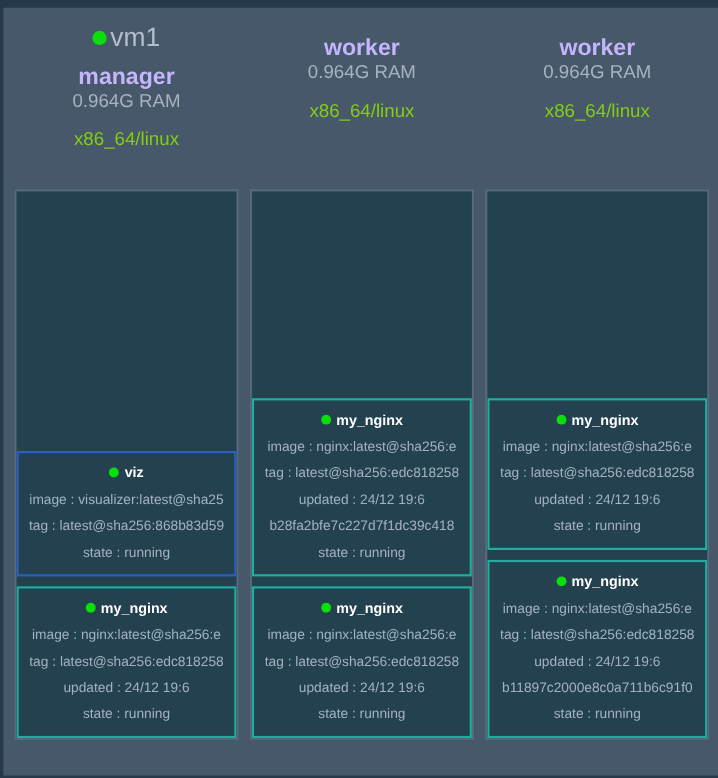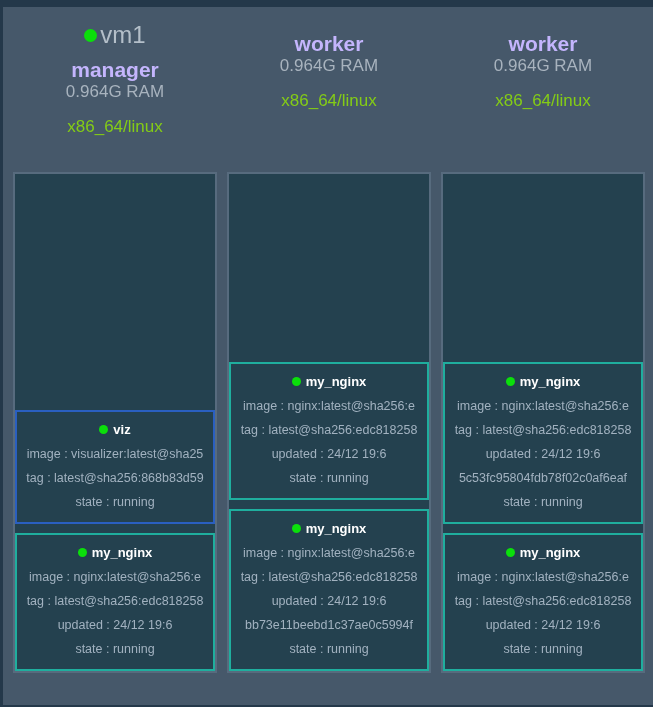--- a/index.html
+++ b/index.html
@@ -146,36 +146,36 @@
     <div class="card-title-row">
       <span class="dot dot-sm"></span><span class="card-title">my_nginx</span>
     </div>
 
   <div class="card-line"><span>image : nginx:latest@sha256:e</span></div>
 
   <div class="card-line"><span>tag : latest@sha256:edc818258</span></div>
 
   <div class="card-line"><span>updated : 24/12 19:6</span></div>
 
-
-  <div class="card-line"><span>state : running</span></div>
-</article>
-
-  <article class="card" style="border-color: rgb(31, 174, 158);">
-    <div class="card-title-row">
-      <span class="dot dot-sm"></span><span class="card-title">my_nginx</span>
-    </div>
-
-  <div class="card-line"><span>image : nginx:latest@sha256:e</span></div>
-
-  <div class="card-line"><span>tag : latest@sha256:edc818258</span></div>
-
-  <div class="card-line"><span>updated : 24/12 19:6</span></div>
-
-  <div class="card-line"><span>bb73e11beebd1c37ae0c5994f</span></div>
+  <div class="card-line"><span>b28fa2bfe7c227d7f1dc39c418</span></div>
+
+  <div class="card-line"><span>state : running</span></div>
+</article>
+
+  <article class="card" style="border-color: rgb(31, 174, 158);">
+    <div class="card-title-row">
+      <span class="dot dot-sm"></span><span class="card-title">my_nginx</span>
+    </div>
+
+  <div class="card-line"><span>image : nginx:latest@sha256:e</span></div>
+
+  <div class="card-line"><span>tag : latest@sha256:edc818258</span></div>
+
+  <div class="card-line"><span>updated : 24/12 19:6</span></div>
+
 
   <div class="card-line"><span>state : running</span></div>
 </article>
 </div>
   </section>
 
   <section class="node">
     <header class="node-header">
       <div class="node-role">worker</div>
       <div class="node-ram">0.964G RAM</div>
@@ -186,35 +186,35 @@
     <div class="card-title-row">
       <span class="dot dot-sm"></span><span class="card-title">my_nginx</span>
     </div>
 
   <div class="card-line"><span>image : nginx:latest@sha256:e</span></div>
 
   <div class="card-line"><span>tag : latest@sha256:edc818258</span></div>
 
   <div class="card-line"><span>updated : 24/12 19:6</span></div>
 
-  <div class="card-line"><span>5c53fc95804fdb78f02c0af6eaf</span></div>
-
-  <div class="card-line"><span>state : running</span></div>
-</article>
-
-  <article class="card" style="border-color: rgb(31, 174, 158);">
-    <div class="card-title-row">
-      <span class="dot dot-sm"></span><span class="card-title">my_nginx</span>
-    </div>
-
-  <div class="card-line"><span>image : nginx:latest@sha256:e</span></div>
-
-  <div class="card-line"><span>tag : latest@sha256:edc818258</span></div>
-
-  <div class="card-line"><span>updated : 24/12 19:6</span></div>
-
+
+  <div class="card-line"><span>state : running</span></div>
+</article>
+
+  <article class="card" style="border-color: rgb(31, 174, 158);">
+    <div class="card-title-row">
+      <span class="dot dot-sm"></span><span class="card-title">my_nginx</span>
+    </div>
+
+  <div class="card-line"><span>image : nginx:latest@sha256:e</span></div>
+
+  <div class="card-line"><span>tag : latest@sha256:edc818258</span></div>
+
+  <div class="card-line"><span>updated : 24/12 19:6</span></div>
+
+  <div class="card-line"><span>b11897c2000e8c0a711b6c91f0</span></div>
 
   <div class="card-line"><span>state : running</span></div>
 </article>
 </div>
   </section>
 </div>
 </div>
 
 </body></html>

